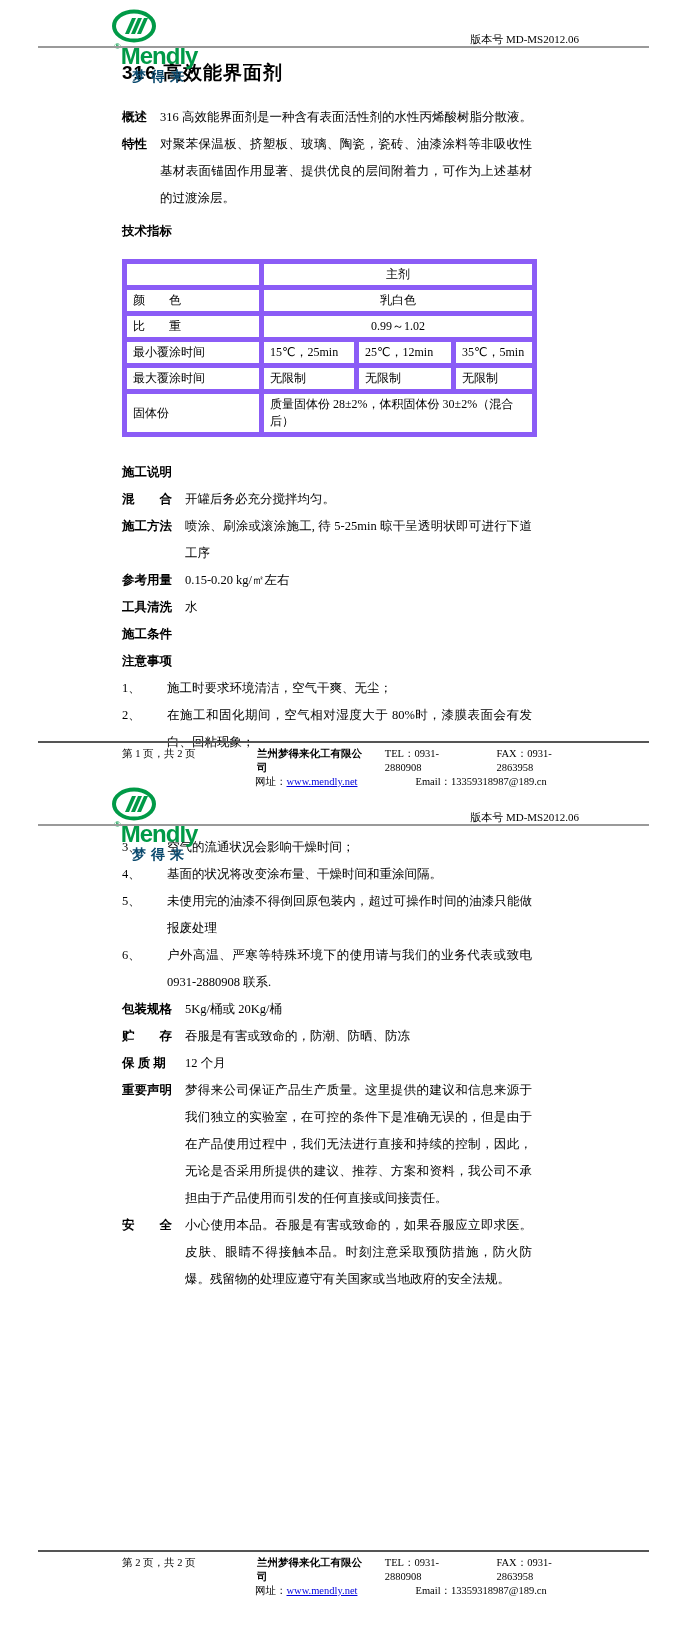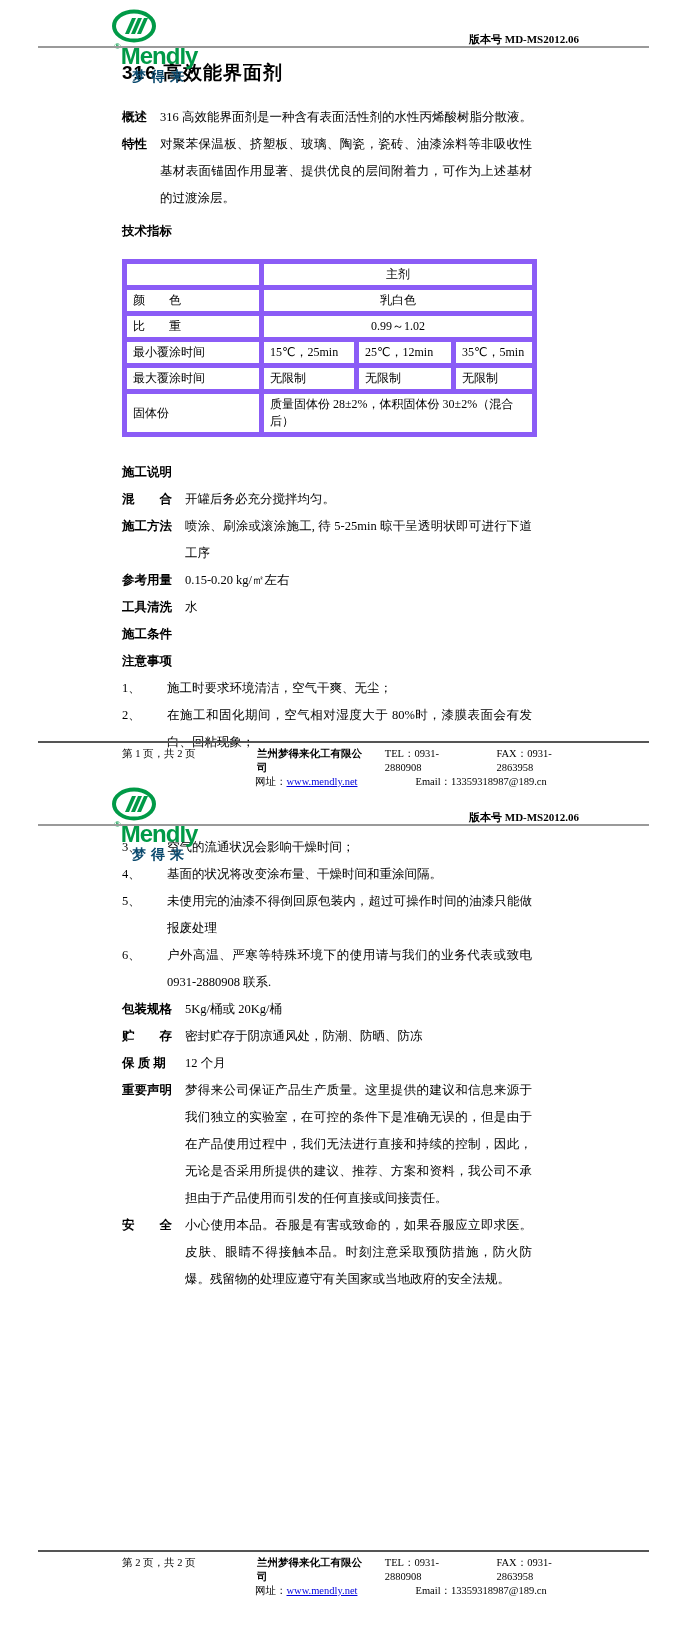--- a/index.html
+++ b/index.html
@@ -14,21 +14,21 @@
   #page2 { top:778px; height:860px; }
 
   
   .hdr { position:relative; height:48px; }
   .logo-wrap { position:absolute; left:112px; top:8px; display:flex; align-items:flex-start;flex-direction:column; }
   .logo-mark { width:48px; height:36px; }
   .logo-texts { margin-left:2px; line-height:1; }
   .logo-reg { color:#009A47; font-size:9px; vertical-align:top; font-weight:bold; position:relative; top:-2px; }
   .logo-name { font-family:"Liberation Sans","DejaVu Sans",sans-serif; font-weight:900; color:#009A47; font-size:24px; letter-spacing:-1px; display:inline; }
   .logo-cn { font-family:"Liberation Sans","DejaVu Sans",sans-serif; font-weight:bold; color:#0c4a6e; font-size:14px; letter-spacing:5px; margin-left:18px; margin-top:1px; }
-  .version { position:absolute; right:108px; top:32px; font-size:11px;font-weight:bold; }
+  .version { position:absolute; right:108px; top:32px; font-size:11px; }
   .hdr-rule { position:absolute; left:38px; right:38px; top:46px; height:2px; background:#9a9a9a; }
 
   
   .content { margin:12px 155px 0 122px; }
   .doc-title { font-family:"Liberation Sans","DejaVu Sans",sans-serif; font-weight:bold; font-size:19px; margin:12px 0 18px 0; letter-spacing:1px; }
 
   .lrow { display:flex; line-height:27px; }
   .lrow .lbl { width:63px; flex-shrink:0; font-weight:bold; }
   .lrow .lbl-sm { width:38px; flex-shrink:0; font-weight:bold; }
   .lrow .txt { flex:1; text-align:justify; }
@@ -221,21 +221,21 @@
       <span class="num">6、</span>
       <span class="txt">户外高温、严寒等特殊环境下的使用请与我们的业务代表或致电 0931-2880908 联系.</span>
     </div>
 
     <div class="lrow">
       <span class="lbl">包装规格</span>
       <span class="txt">5Kg/桶或 20Kg/桶</span>
     </div>
     <div class="lrow">
       <span class="lbl">贮　　存</span>
-      <span class="txt">密封贮存于阴凉通风处，防潮、防晒、防冻</span>
+      <span class="txt">吞服是有害或致命的，防潮、防晒、防冻</span>
     </div>
     <div class="lrow">
       <span class="lbl">保 质 期</span>
       <span class="txt">12 个月</span>
     </div>
     <div class="lrow">
       <span class="lbl">重要声明</span>
       <span class="txt">梦得来公司保证产品生产质量。这里提供的建议和信息来源于我们独立的实验室，在可控的条件下是准确无误的，但是由于在产品使用过程中，我们无法进行直接和持续的控制，因此，无论是否采用所提供的建议、推荐、方案和资料，我公司不承担由于产品使用而引发的任何直接或间接责任。</span>
     </div>
     <div class="lrow">

